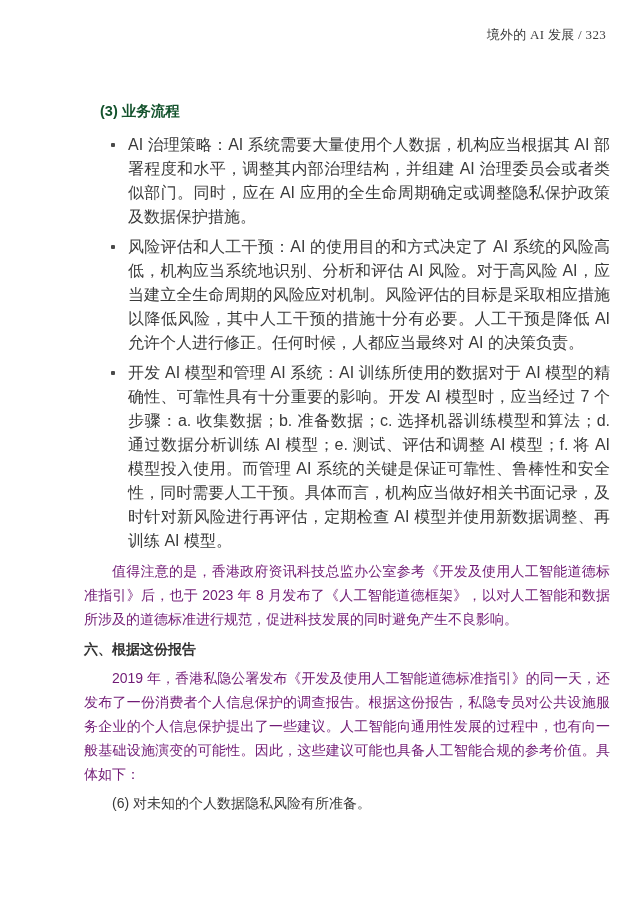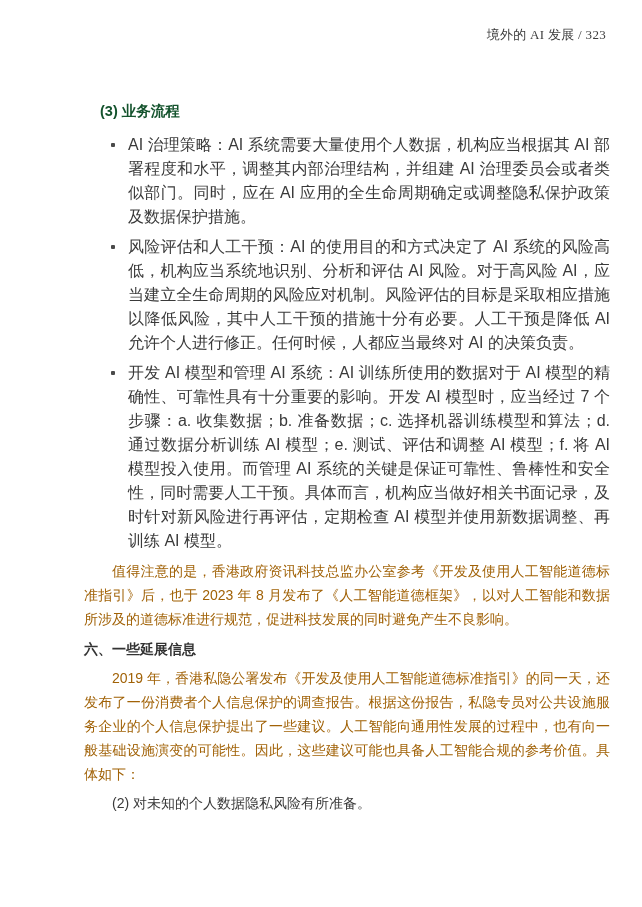--- a/index.html
+++ b/index.html
@@ -61,21 +61,21 @@
     height: 4px;
     background: #4a4a4a;
     border-radius: 1px;
   }
   p.body-para {
     font-size: 14px;
     line-height: 24px;
     text-align: justify;
     text-indent: 2em;
     margin: 5px 0 0 0;
-    color: #a16207;
+    color: #701a75;
   }
   .subsection-heading {
     font-size: 14px;
     font-weight: bold;
     color: #333333;
     line-height: 24px;
     margin: 6px 0 0 0;
   }
   p.numbered-item {
     font-size: 14px;
@@ -104,19 +104,19 @@
       <span>风险评估和人工干预：AI 的使用目的和方式决定了 AI 系统的风险高低，机构应当系统地识别、分析和评估 AI 风险。对于高风险 AI，应当建立全生命周期的风险应对机制。风险评估的目标是采取相应措施以降低风险，其中人工干预的措施十分有必要。人工干预是降低 AI 允许个人进行修正。任何时候，人都应当最终对 AI 的决策负责。</span>
     </li>
     <li>
       <span class="bullet-dot"></span>
       <span>开发 AI 模型和管理 AI 系统：AI 训练所使用的数据对于 AI 模型的精确性、可靠性具有十分重要的影响。开发 AI 模型时，应当经过 7 个步骤：a. 收集数据；b. 准备数据；c. 选择机器训练模型和算法；d. 通过数据分析训练 AI 模型；e. 测试、评估和调整 AI 模型；f. 将 AI 模型投入使用。而管理 AI 系统的关键是保证可靠性、鲁棒性和安全性，同时需要人工干预。具体而言，机构应当做好相关书面记录，及时针对新风险进行再评估，定期检查 AI 模型并使用新数据调整、再训练 AI 模型。</span>
     </li>
   </ul>
 
   <p class="body-para">值得注意的是，香港政府资讯科技总监办公室参考《开发及使用人工智能道德标准指引》后，也于 2023 年 8 月发布了《人工智能道德框架》，以对人工智能和数据所涉及的道德标准进行规范，促进科技发展的同时避免产生不良影响。</p>
 
-  <div class="subsection-heading">六、一些延展信息</div>
+  <div class="subsection-heading">六、根据这份报告</div>
 
   <p class="body-para">2019 年，香港私隐公署发布《开发及使用人工智能道德标准指引》的同一天，还发布了一份消费者个人信息保护的调查报告。根据这份报告，私隐专员对公共设施服务企业的个人信息保护提出了一些建议。人工智能向通用性发展的过程中，也有向一般基础设施演变的可能性。因此，这些建议可能也具备人工智能合规的参考价值。具体如下：</p>
 
-  <p class="numbered-item">(2) 对未知的个人数据隐私风险有所准备。</p>
+  <p class="numbered-item">(6) 对未知的个人数据隐私风险有所准备。</p>
 
 </div>
 
 </body></html>

